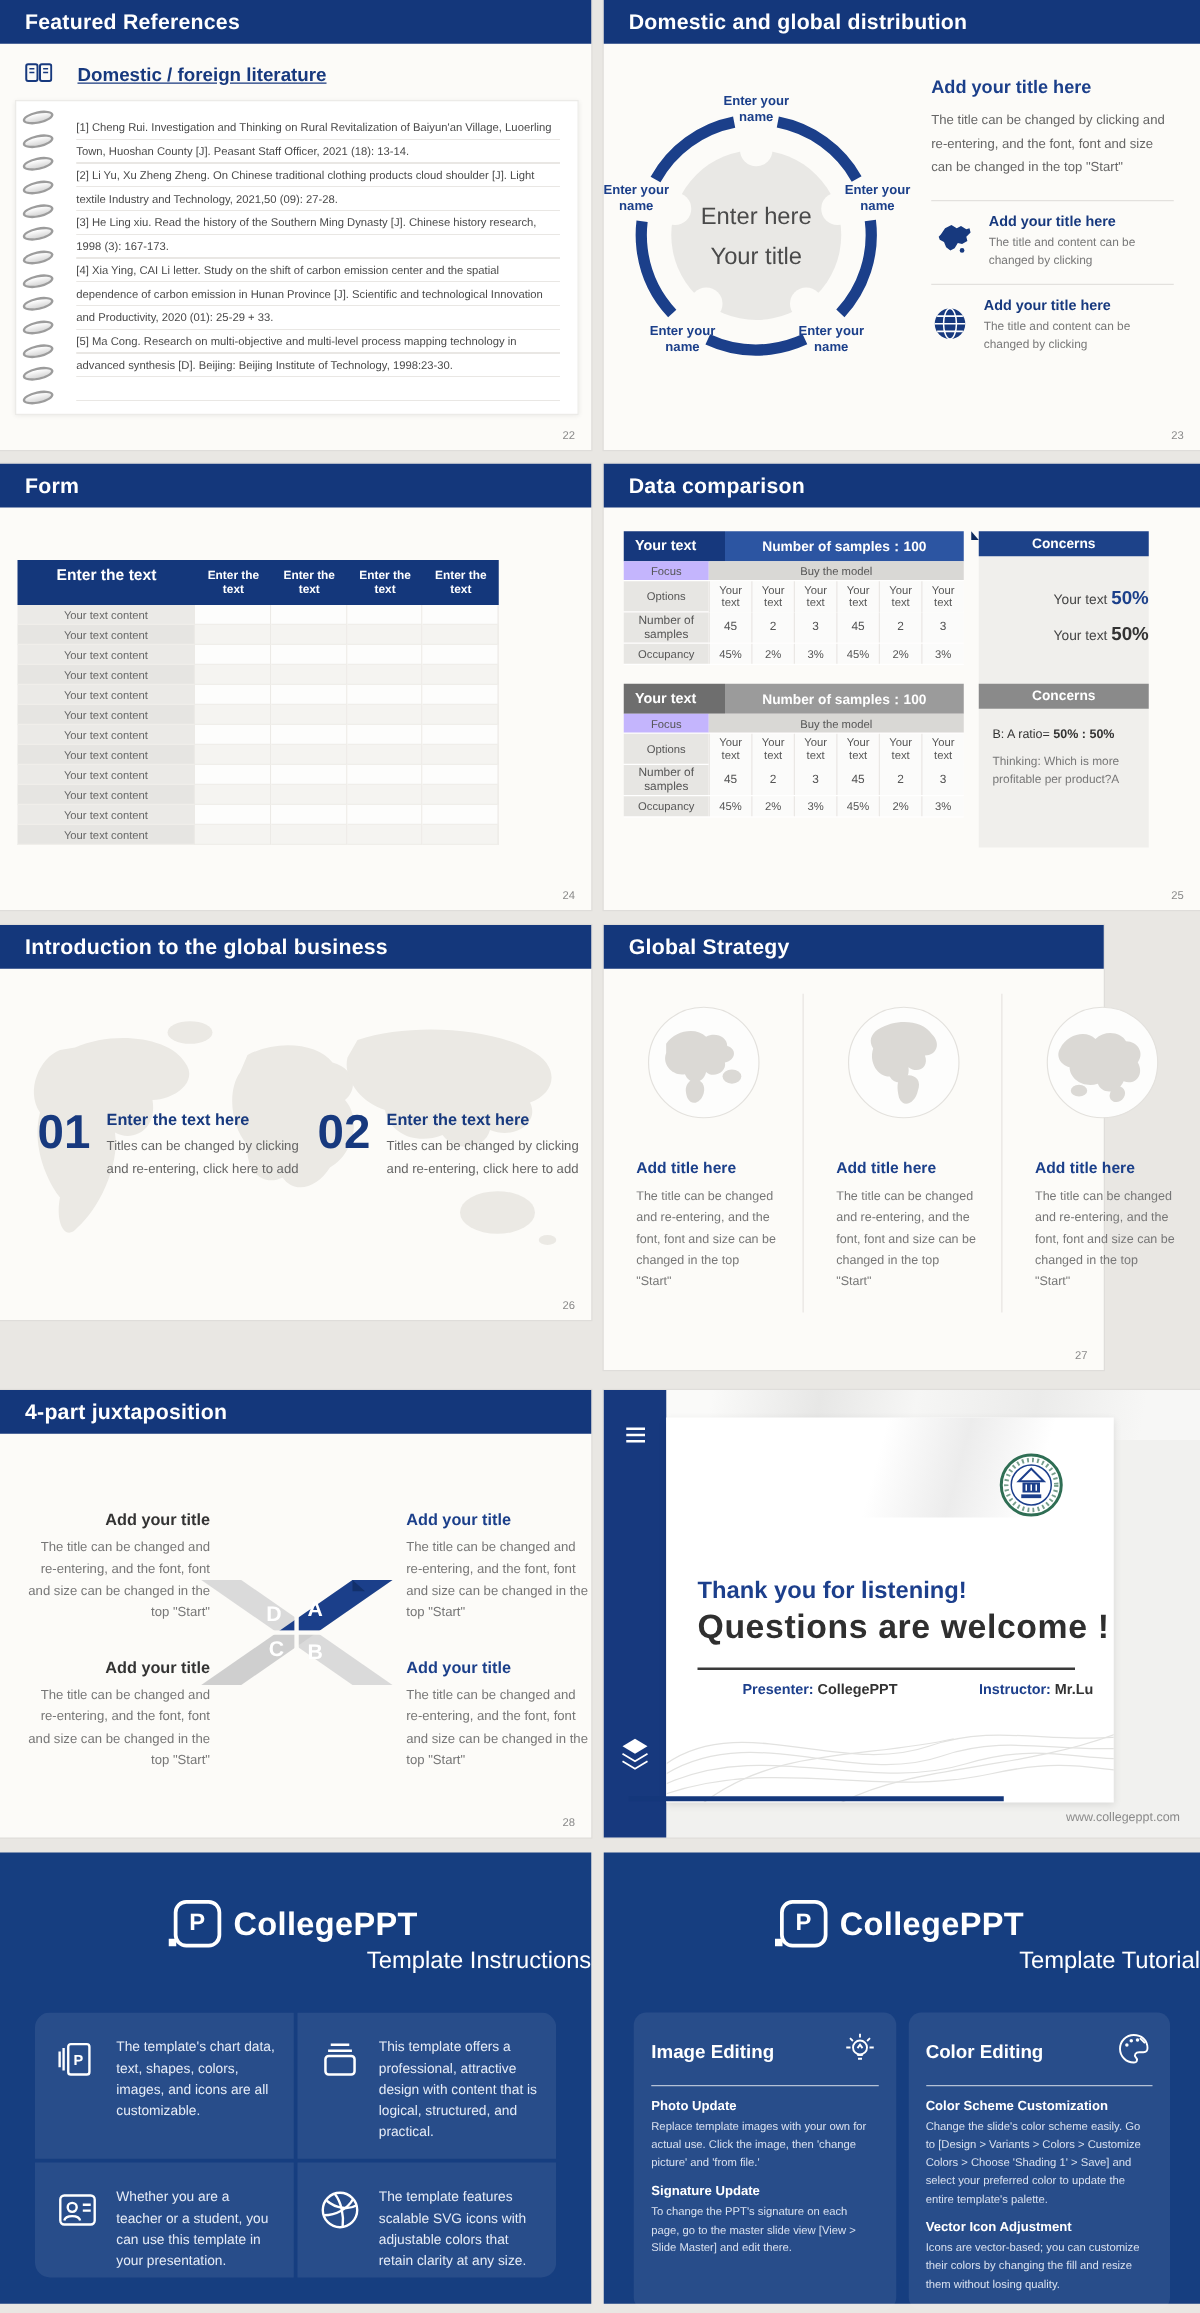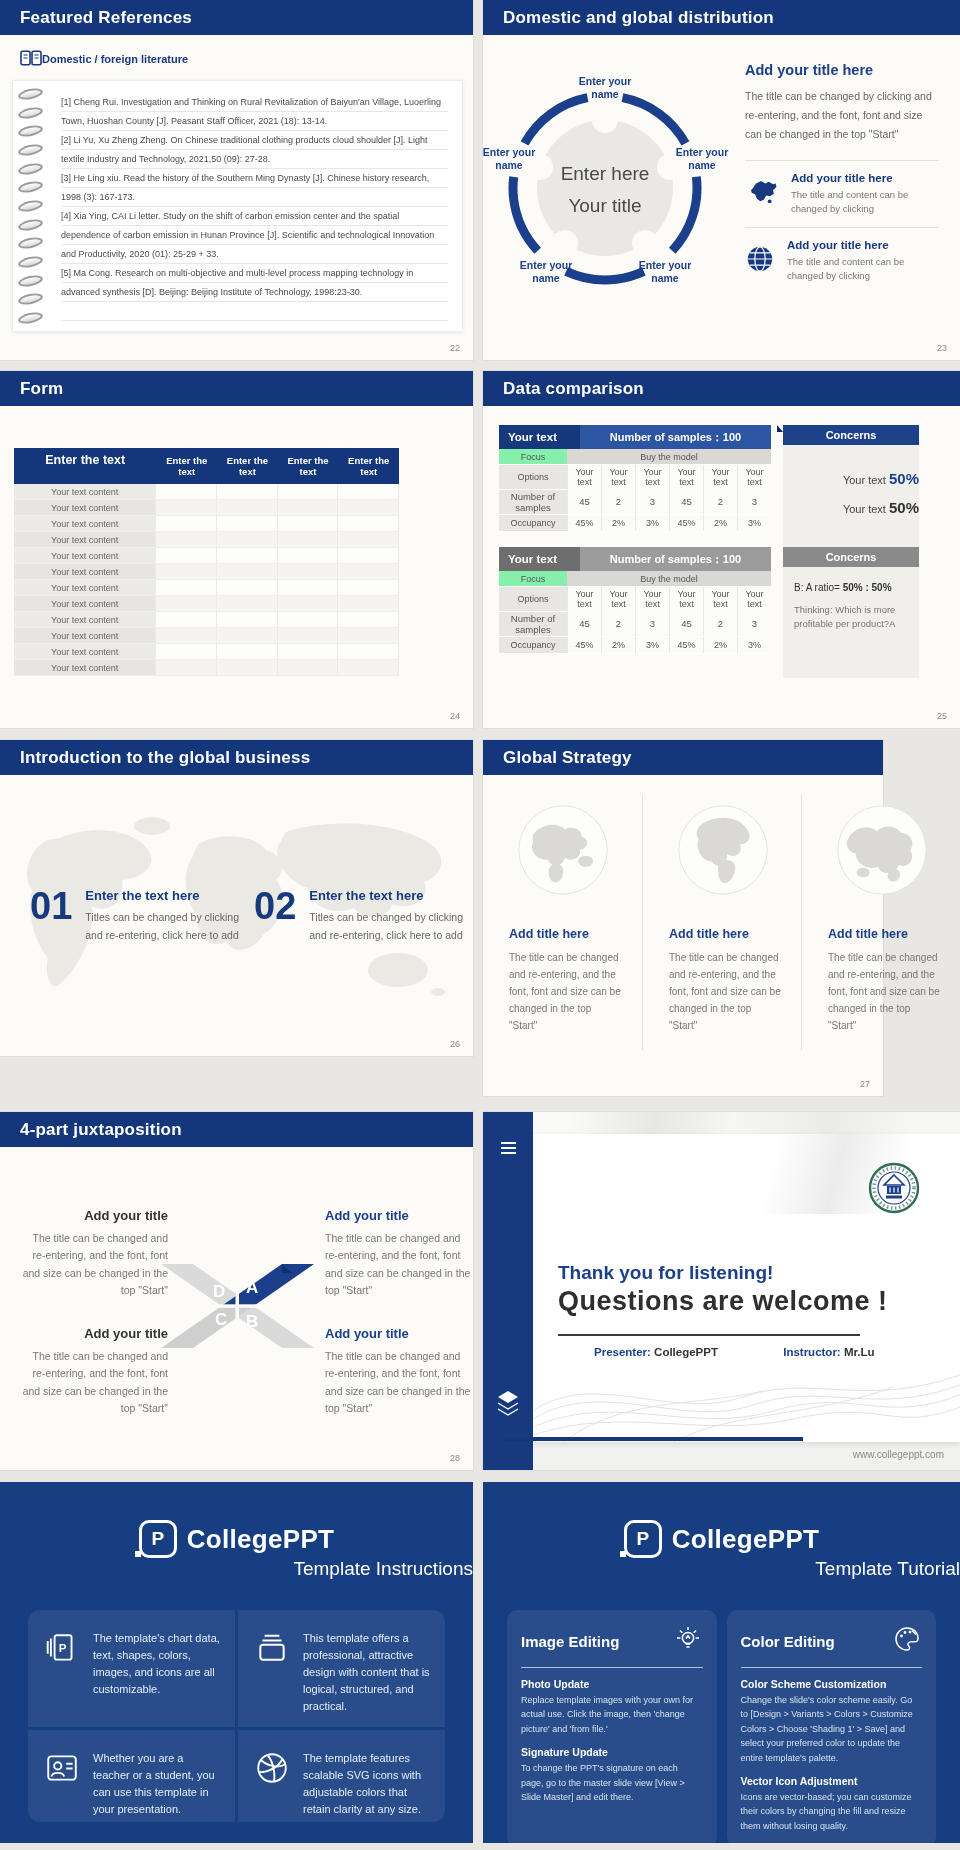--- a/index.html
+++ b/index.html
@@ -5,22 +5,22 @@
   html,body{margin:0;padding:0;background:#e9e7e3;}
   .canvas{position:relative;width:960px;height:1850px;background:#e9e7e3;
           font-family:"Liberation Sans",sans-serif;overflow:hidden;}
   .slide{position:absolute;background:#fcfbf8;box-shadow:0 0 0 1px rgba(0,0,0,.04);}
   .shead{height:35px;background:#14377b;color:#fff;font-weight:bold;font-size:17px;
          display:flex;align-items:center;padding-left:20px;letter-spacing:.2px;}
   .pg{position:absolute;right:13px;bottom:7px;font-size:9px;color:#8a8a8a;}
 
   
   #s22{left:0;top:0;width:473px;height:360px;}
-  .refsec{position:absolute;left:20px;top:50px;display:flex;align-items:center;gap:0;
-          color:#17397e;font-weight:bold;font-size:11px;}
+  .refsec{position:absolute;left:20px;top:50px;display:flex;align-items:center;gap:20px;
+          color:#17397e;font-weight:bold;font-size:15px;text-decoration:underline;}
   .paper{position:absolute;left:12px;top:80px;width:449px;height:250px;background:#fff;
          border:1px solid #ecebe8;box-shadow:0 1px 4px rgba(0,0,0,.08);}
   .coils{position:absolute;left:5px;top:8px;bottom:8px;width:30px;display:flex;
          flex-direction:column;justify-content:space-between;}
   .coil{width:21px;height:6px;border:2px solid #9c9c9c;border-radius:50%;
         transform:rotate(-12deg);background:linear-gradient(#fff,#d8d8d8);}
   .reftext{position:absolute;left:48px;right:14px;top:12px;bottom:6px;font-size:9px;
            color:#4a4a4a;line-height:19px;
            background:repeating-linear-gradient(to bottom,transparent 0 18px,#e9e7e4 18px 19px);}
   .reftext p{margin:0;}
@@ -65,21 +65,21 @@
   .dt-head{display:flex;height:24px;color:#fff;font-weight:bold;}
   .dt-title{width:72px;display:flex;align-items:center;padding-left:9px;font-size:11.5px;}
   .dt-sub{flex:1;display:flex;align-items:center;justify-content:center;font-size:11px;}
   .blue .dt-title{background:#16387d;}.blue .dt-sub{background:#2c55a2;}
   .gray .dt-title{background:#6e6e6e;}.gray .dt-sub{background:#9b9b9b;}
   .dt-row{display:flex;border-bottom:1px solid #fff;}
   .dt-label{width:64px;background:#e7e6e3;display:flex;align-items:center;justify-content:center;
             text-align:center;padding:2px;}
   .dt-focusval{flex:1;background:#d9d8d5;display:flex;align-items:center;justify-content:center;}
   .dt-row.focus{height:15px;}
-  .dt-row.focus .dt-label{background:#86efac;}
+  .dt-row.focus .dt-label{background:#c4b5fd;}
   .dt-cells{flex:1;display:grid;grid-template-columns:repeat(6,1fr);}
   .dt-cell{display:flex;align-items:center;justify-content:center;text-align:center;
            background:#fbfbfa;border-left:1px solid #eae8e5;padding:2px 0;line-height:1.15;}
   .dt-row.opt{height:24px;}.dt-row.smp{height:24px;font-size:9.5px;}.dt-row.occ{height:16px;}
   .concern{position:absolute;left:300px;width:136px;}
   .c1{top:54px;}.c2{top:176px;}
   .concern .tab{height:20px;color:#fff;font-weight:bold;font-size:11px;display:flex;
                 align-items:center;justify-content:center;position:relative;}
   .concern.blue2 .tab{background:#1d4289;}
   .concern.gray2 .tab{background:#8a8a8a;}
@@ -125,21 +125,21 @@
   .xD{left:58px;top:22px;}.xA{left:91px;top:18px;}.xC{left:60px;top:50px;}.xB{left:91px;top:52px;}
 
   
   #sthx{left:483px;top:1112px;width:477px;height:358px;background:#f1f1ef;}
   .thx-swoosh{position:absolute;left:0;top:0;width:477px;height:40px;
       background:linear-gradient(100deg,#fafaf9 18%,#e7e7e6 36%,#f6f6f5 52%,#ebebea 72%,#f7f7f6 90%);}
   .thx-side{position:absolute;left:0;top:0;width:50px;height:358px;background:#17397e;}
   .burger{position:absolute;left:18px;top:30px;width:15px;}
   .burger i{display:block;height:2px;background:#fff;margin-bottom:3px;}
   .thx-layers{position:absolute;left:13px;top:278px;}
-  .thx-card{position:absolute;left:50px;top:22px;width:427px;height:308px;background:#fff;
+  .thx-card{position:absolute;left:50px;top:22px;width:358px;height:308px;background:#fff;
             box-shadow:0 2px 6px rgba(0,0,0,.10);overflow:hidden;}
   .thx-card-grad{position:absolute;right:0;top:0;width:427px;height:80px;
       background:linear-gradient(105deg,rgba(240,240,240,0) 55%,rgba(228,228,228,.7) 70%,rgba(246,246,246,0) 85%);}
   .thx-seal{position:absolute;right:40px;top:28px;}
   .thx-t1{position:absolute;left:25px;top:128px;font-size:19px;font-weight:bold;color:#1c3f8c;}
   .thx-t2{position:absolute;left:25px;top:152px;font-size:27px;font-weight:bold;color:#2f2f2f;letter-spacing:.5px;}
   .thx-rule{position:absolute;left:25px;top:200px;width:302px;height:2px;background:#3a3a3a;}
   .thx-pres{position:absolute;left:25px;top:212px;font-size:11.5px;font-weight:bold;color:#333;}
   .thx-pres .lbl{color:#1c3f8c;padding-left:36px;}
   .thx-pres .gap{display:inline-block;width:26px;}

